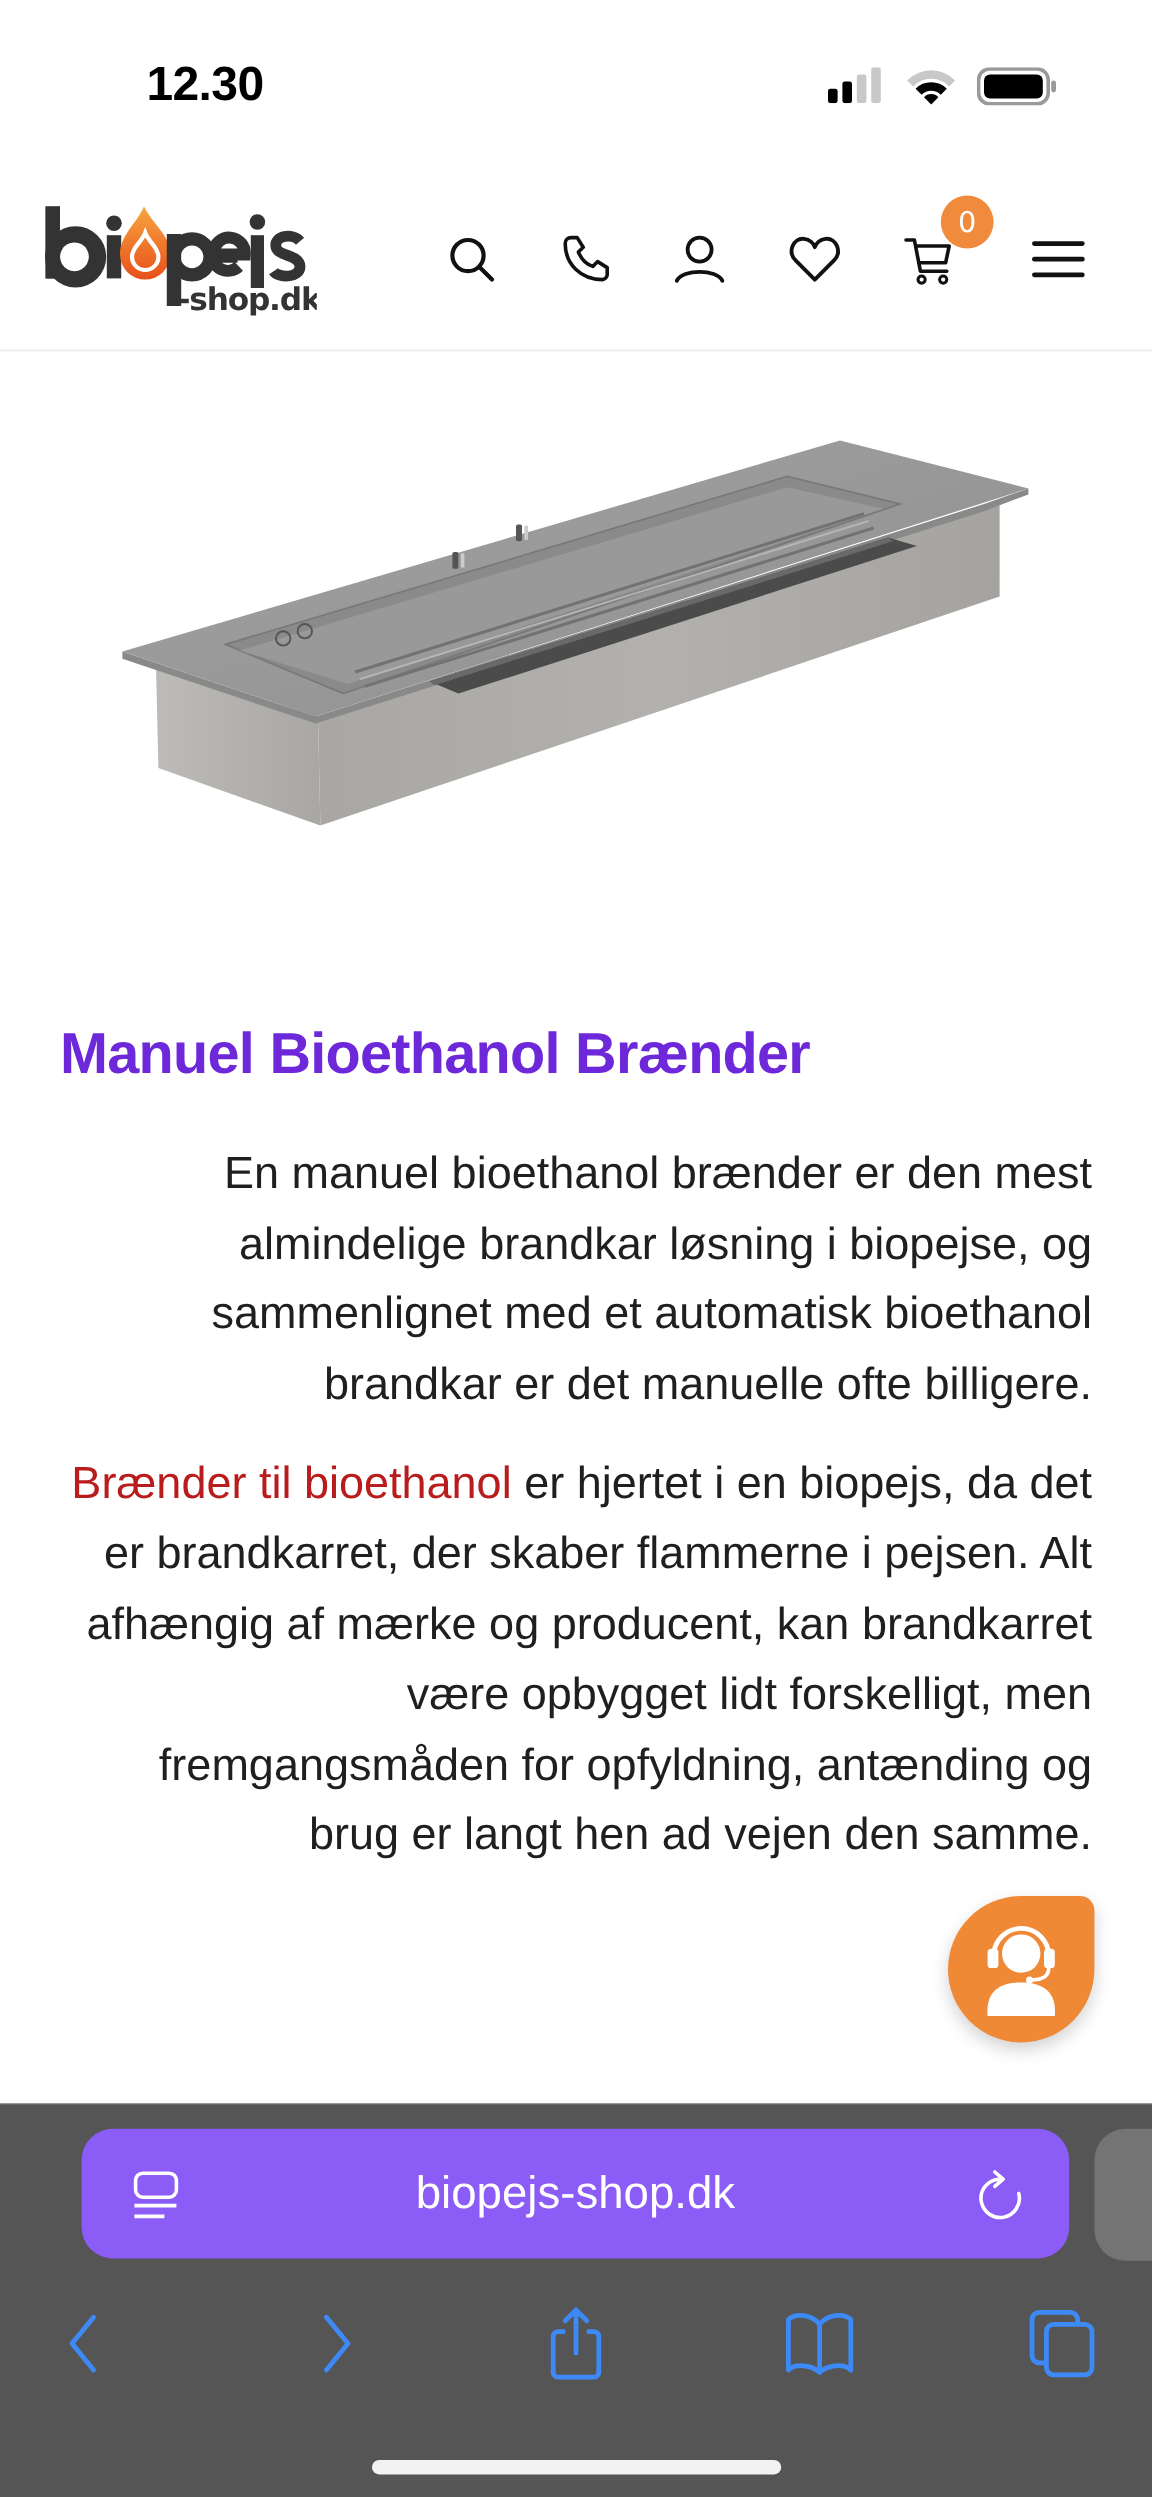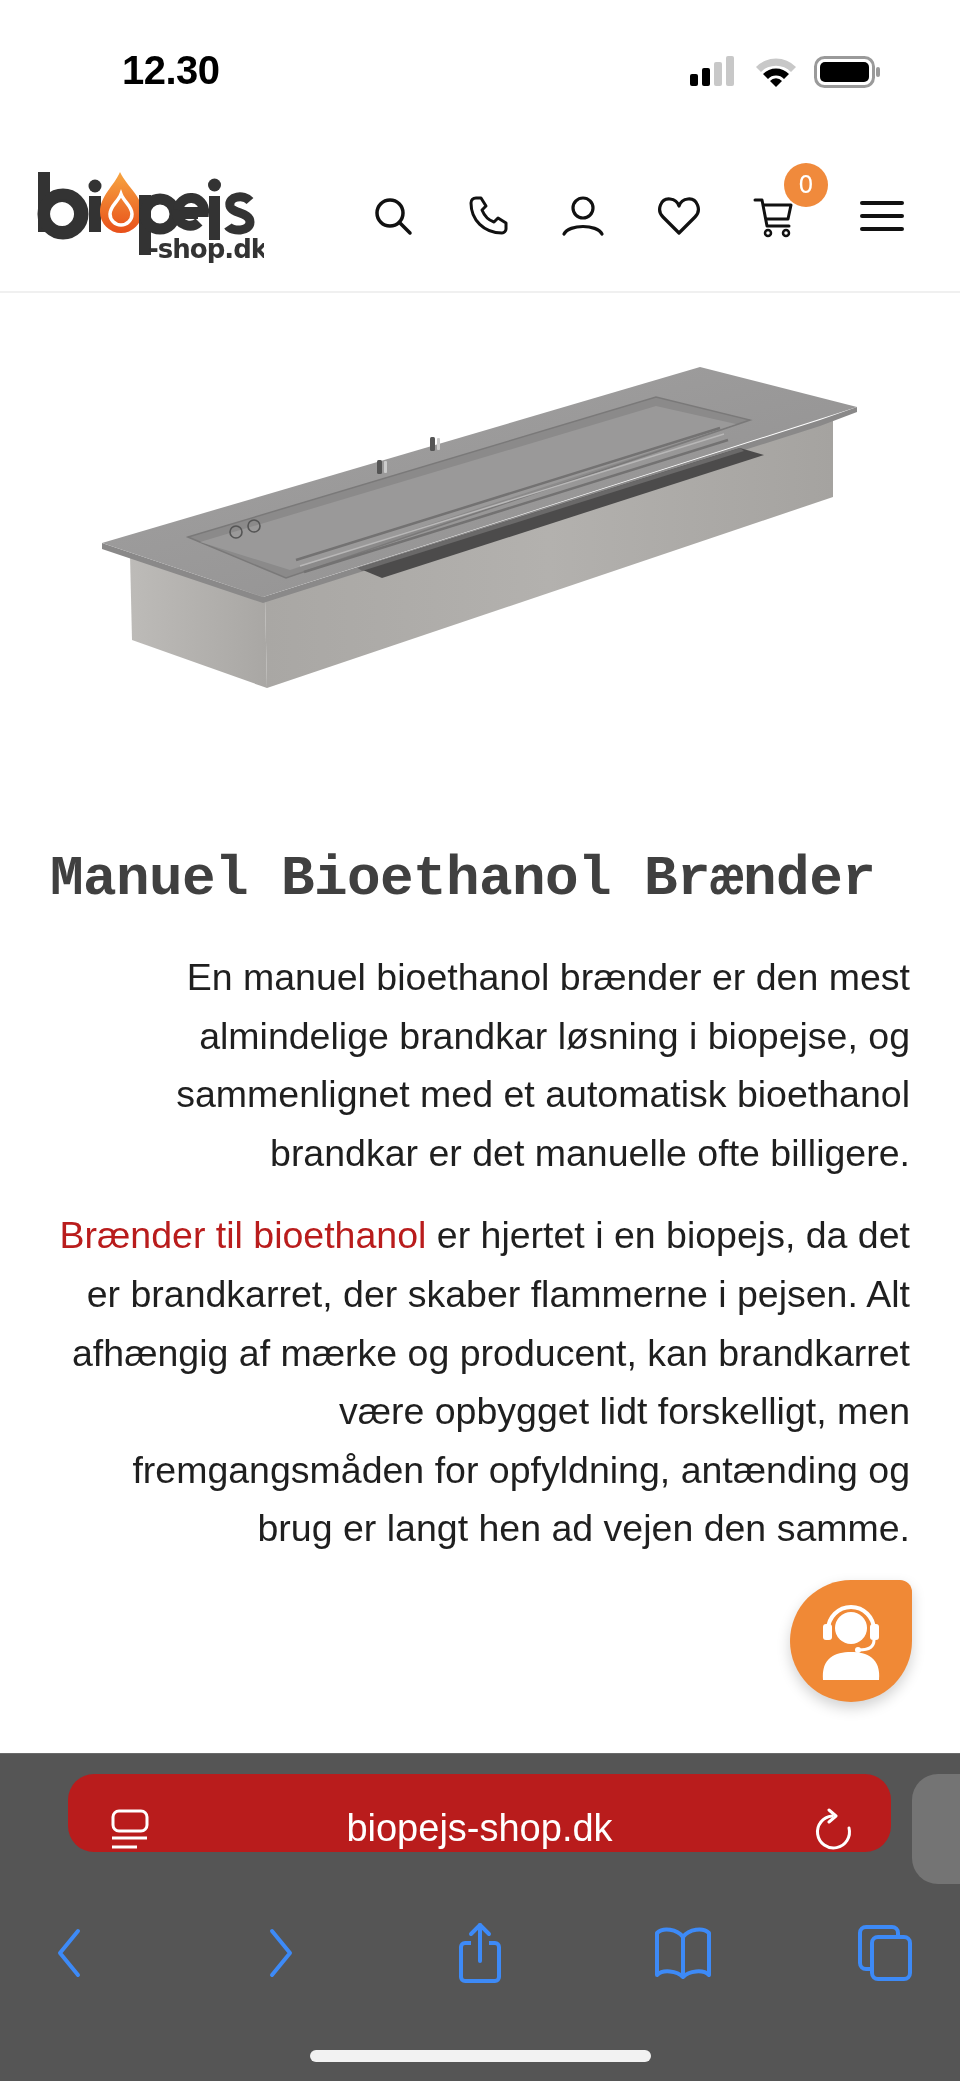--- a/index.html
+++ b/index.html
@@ -17,33 +17,33 @@
   .logo { position: absolute; left: 34px; top: 38px; width: 230px; height: 95px; }
   .hdr-icon { position: absolute; top: 62px; width: 48px; height: 48px; display: flex; align-items: center; justify-content: center; cursor: pointer; }
   .hdr-icon svg { width: 44px; height: 44px; }
   .cart-badge { position: absolute; left: 784px; top: 33px; width: 44px; height: 44px; border-radius: 50%; background: #f08a3c; color: #fff; font-size: 24px; font-family: "DejaVu Sans", sans-serif; display: flex; align-items: center; justify-content: center; }
 
   
   .product-image { position: absolute; left: 60px; top: 330px; width: 840px; height: 400px; }
 
   
   .content { position: absolute; left: 50px; top: 840px; width: 860px; }
-  .page-title { font-family: Liberation Mono, monospace; font-weight: bold; font-size: 56px; line-height: 78px; color: #404040; letter-spacing: -0.6px; height: 78px; }
+  .page-title { font-family: Liberation Sans, sans-serif; font-weight: bold; font-size: 48px; line-height: 78px; color: #6d28d9; letter-spacing: -0.6px; height: 78px; }
   .para { font-family: "Liberation Sans", sans-serif; font-size: 37.5px; line-height: 58.6px; color: #1f1f1f; margin-top: 0; text-align: right; }
   .para.p1 { margin-top: 30px; }
   .para.p2 { margin-top: 24px; }
   .para.p3 { margin-top: 24px; }
   .link { color: #b91c1c; text-decoration: none; cursor: pointer; }
 
   
   .chat-button { position: absolute; left: 790px; top: 1580px; width: 122px; height: 122px; background: #f08936; border-radius: 61px 12px 61px 61px; box-shadow: 0 6px 14px rgba(0,0,0,0.18); display: flex; align-items: center; justify-content: center; cursor: pointer; }
 
   
   .safari-bar { position: absolute; left: 0; top: 1753px; width: 960px; height: 328px; background: #555555; border-top: 1px solid #6a6a6a; }
-  .url-pill { position: absolute; left: 68px; top: 20px; width: 823px; height: 78px; background: #b91c1c; border-radius: 26px; }
+  .url-pill { position: absolute; left: 68px; top: 20px; width: 823px; height: 108px; background: #8b5cf6; border-radius: 26px; }
   .url-text { position: absolute; left: 0; right: 0; top: 33px; text-align: center; font-size: 38px; color: #ffffff; font-family: "Liberation Sans", sans-serif; }
   .reader-icon { position: absolute; left: 40px; top: 34px; width: 44px; height: 44px; }
   .reload-icon { position: absolute; left: 744px; top: 34px; width: 44px; height: 44px; }
   .next-tab-pill { position: absolute; left: 912px; top: 20px; width: 100px; height: 110px; background: #747474; border-radius: 26px; }
   .nav-btn { position: absolute; top: 167px; width: 64px; height: 64px; display: flex; align-items: center; justify-content: center; cursor: pointer; }
   .home-indicator { position: absolute; left: 310px; top: 296px; width: 341px; height: 12px; border-radius: 6px; background: #f2f2f2; }
 </style>
 </head>
 <body>
 

